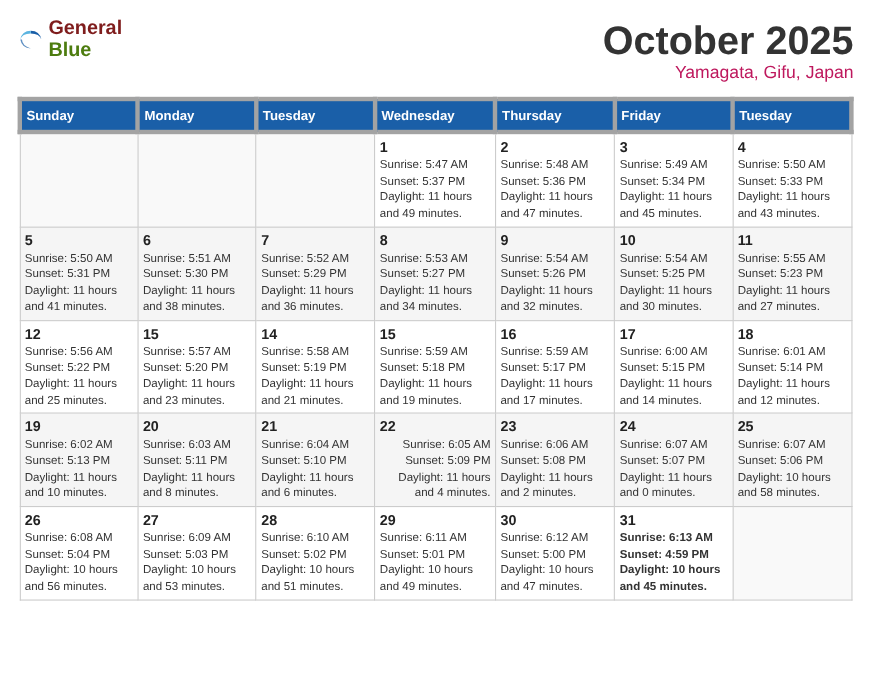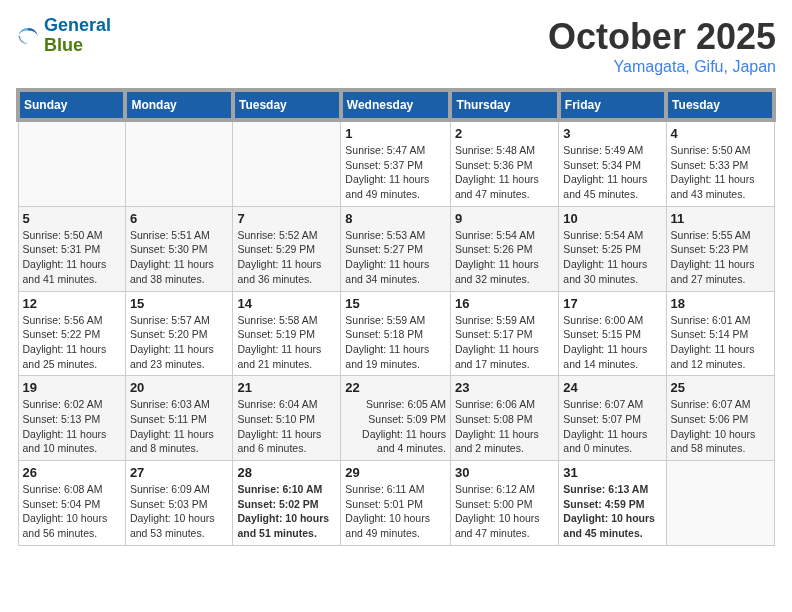--- a/index.html
+++ b/index.html
@@ -20,38 +20,38 @@
       display: flex;
       align-items: center;
     }
     .logo-text {
       display: flex;
       flex-direction: column;
       font-size: 18px;
       font-weight: bold;
       line-height: 1.1;
     }
-    .logo-general { color: #0369a1; }
+    .logo-general { color: #7f1d1d; }
     .logo-blue { color: #4d7c0f; }
     .logo-icon {
       width: 24px;
       height: 24px;
       margin-right: 4px;
     }
     .title-section {
       text-align: right;
     }
     .month-title {
       font-size: 36px;
       font-weight: bold;
       color: #333;
     }
     .subtitle {
       font-size: 16px;
-      color: #3b82f6;
+      color: #be185d;
     }
     .calendar {
       width: 100%;
       border-collapse: collapse;
       font-size: 11px;
     }
     .calendar th {
       background-color: #1a5fa8;
       color: #fff;
       padding: 6px 4px;
@@ -318,21 +318,21 @@
         </td>
         <td>
           <div class="day-num">27</div>
           <div class="day-info" style="white-space: pre-line;">Sunrise: 6:09 AM
 Sunset: 5:03 PM
 Daylight: 10 hours
 and 53 minutes.</div>
         </td>
         <td>
           <div class="day-num">28</div>
-          <div class="day-info" style="white-space: pre-line; font-weight: bold;">Sunrise: 6:10 AM
+          <div class="day-info" style="white-space: pre-line;">Sunrise: 6:10 AM
 Sunset: 5:02 PM
 Daylight: 10 hours
 and 51 minutes.</div>
         </td>
         <td>
           <div class="day-num">29</div>
           <div class="day-info" style="white-space: pre-line;">Sunrise: 6:11 AM
 Sunset: 5:01 PM
 Daylight: 10 hours
 and 49 minutes.</div>

